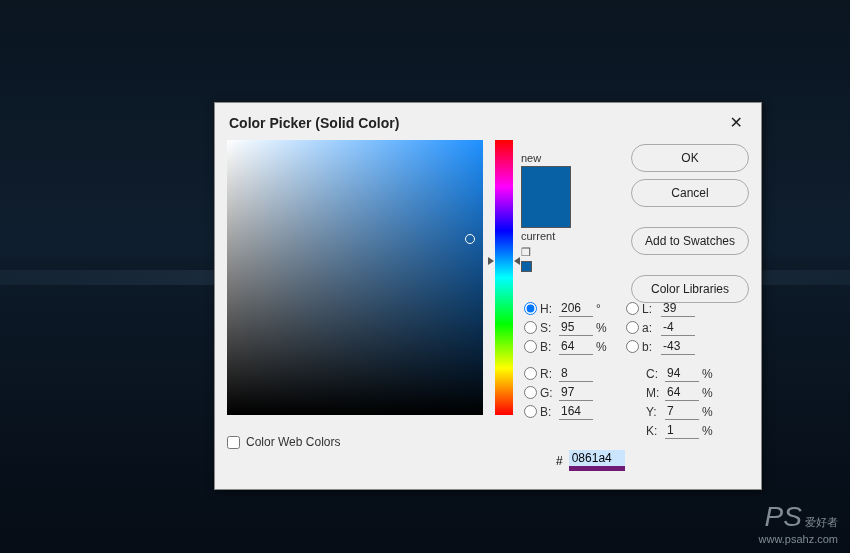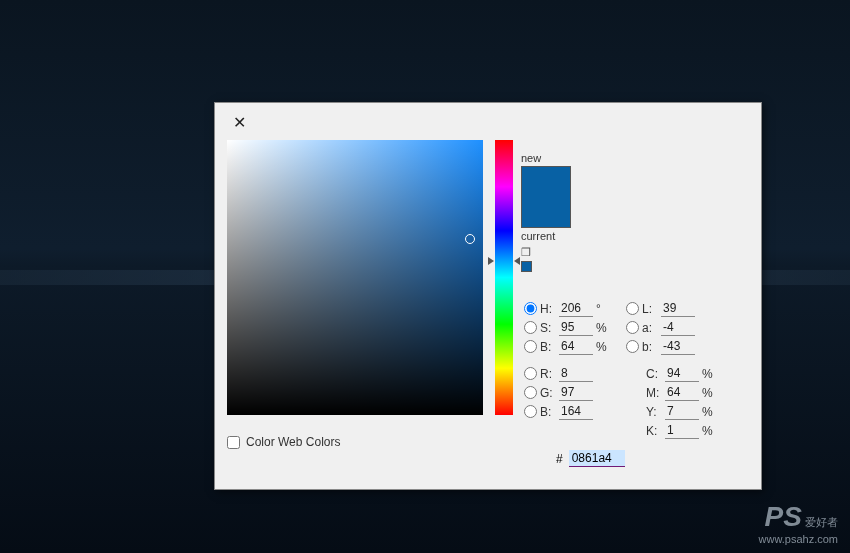--- a/index.html
+++ b/index.html
@@ -29,31 +29,32 @@
     .right-col { display: flex; flex-direction: column; gap: 7px; width: 165px; padding-top: 4px; }
     .pill-btn { border: 1px solid #aaa; border-radius: 14px; background: #f0f0f0; padding: 6px 0; text-align: center; cursor: pointer; font-size: 12px; color: #222; width: 118px; align-self: flex-end; }
     .pill-btn.ok { font-weight: normal; }
     .fields { position: absolute; left: 524px; top: 300px; width: 225px; display: grid; grid-template-columns: 102px 116px; row-gap: 2px; }
     .fld { display: flex; align-items: center; gap: 3px; }
     .fld input[type=radio] { width: 13px; height: 13px; }
     .fld .lbl { width: 16px; text-align: left; color: #333; }
     .fld .val { width: 34px; border: none; border-bottom: 1px solid #888; background: transparent; text-align: left; padding: 1px 2px; font-size: 12px; color: #222; }
     .fld .unit { width: 14px; color: #333; }
     .hex-row { position: absolute; left: 556px; top: 450px; display: flex; align-items: center; gap: 6px; }
-    .hex-row .val { width: 56px; border: none; border-bottom: 1px solid #701a75; background: #cbe5ff; padding: 1px 3px; font-size: 12px; color: #000; }
+    .hex-row .val { width: 56px; border: none; border-bottom: 5px solid #701a75; background: #cbe5ff; padding: 1px 3px; font-size: 12px; color: #000; }
     .watermark { position: absolute; right: 12px; bottom: 8px; color: #a9b5c0; font-size: 11px; text-align: right; opacity: 0.75; }
-    .watermark .ps { font-size: 28px; font-weight: bold; font-style: italic; }
+    .watermark .ps { font-size: 28px; font-weight: normal; font-style: italic; }
   </style>
 </head>
 <body>
 
 <div class="horizon"></div>
 
 <div class="dialog">
   <div class="titlebar">
+    <span>Color Picker (Solid Color)</span>
     <span class="close-btn">✕</span>
   </div>
   <div class="body-area">
     <div class="left-col">
       <div class="picker-row">
         <div class="sb-field">
           <div class="sb-marker" style="left:95%; top:36%;"></div>
         </div>
         <div class="hue-strip">
           <div class="hue-arrows" style="top:42.5%;"></div>
@@ -69,20 +70,28 @@
       <span class="new-label">new</span>
       <div class="swatch-box">
         <div class="swatch-new" style="background:#0861a4;"></div>
         <div class="swatch-cur" style="background:#0861a4;"></div>
       </div>
       <span class="cur-label">current</span>
       <span class="cube-icon">❒</span>
       <div class="tiny-swatch" style="background:#0861a4;"></div>
     </div>
 
+    <div class="right-col">
+      <div class="pill-btn ok">OK</div>
+      <div class="pill-btn">Cancel</div>
+      <div style="height:6px"></div>
+      <div class="pill-btn">Add to Swatches</div>
+      <div style="height:6px"></div>
+      <div class="pill-btn">Color Libraries</div>
+    </div>
   </div>
 </div>
 
 <div class="fields">
   <div class="fld">
       <input type="radio" checked="" style="">
       <span class="lbl">H:</span>
       <input class="val" value="206" style="">
       <span class="unit">°</span>
     </div>

